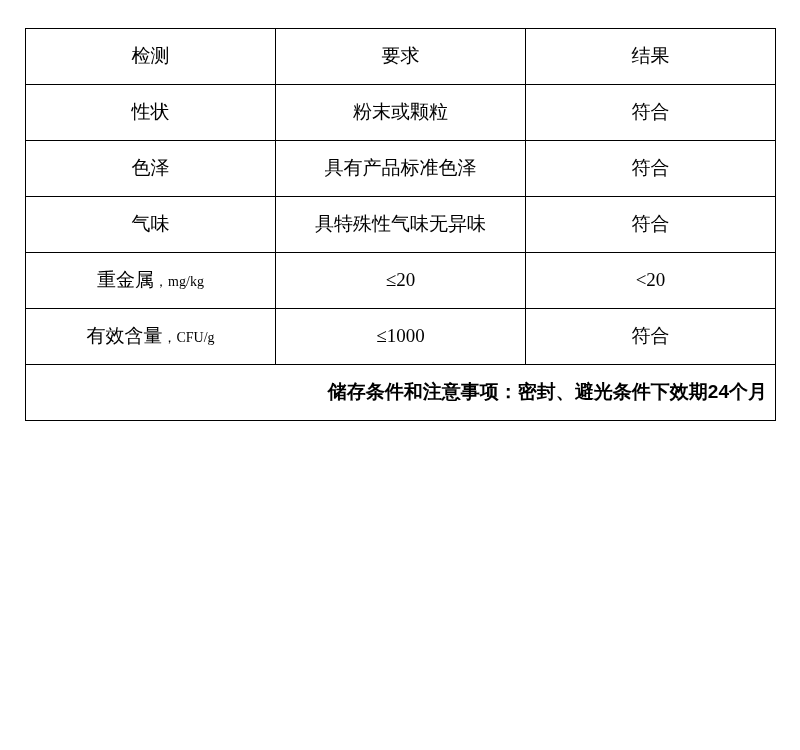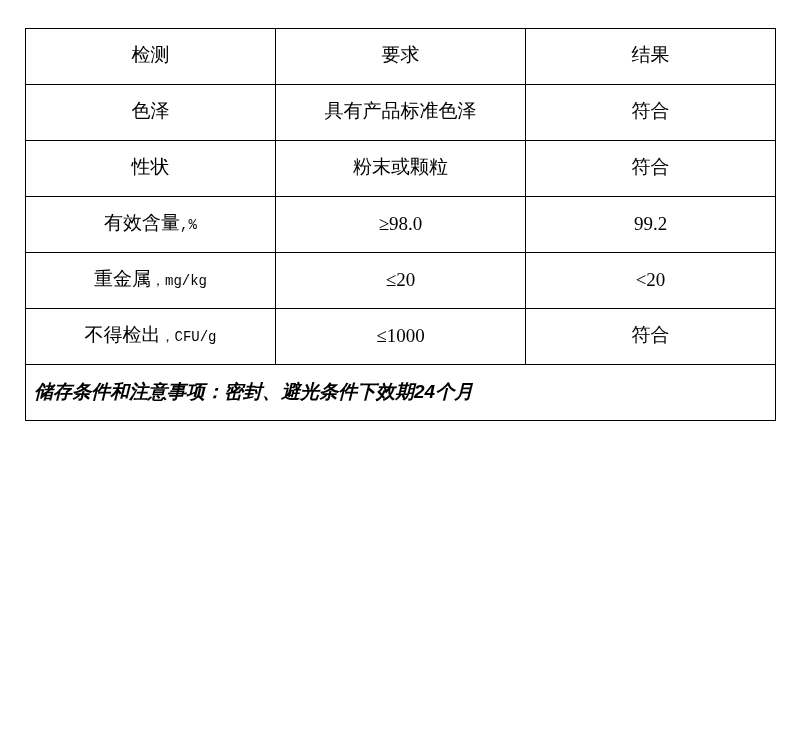--- a/index.html
+++ b/index.html
@@ -40,37 +40,35 @@
     padding: 0;
     height: 55px;
   }
   table.spec col.c1 { width: 250px; }
   table.spec col.c2 { width: 250px; }
   table.spec col.c3 { width: 250px; }
 
   .cell-inner {
     display: block;
     padding: 2px 4px;
-    font-family: Liberation Mono, monospace;
   }
   .unit {
     font-size: 14px;
   }
   .footer-row td {
     height: 42px;
     text-align: left;
     font-size: 16px;
     font-family: "Liberation Sans", "DejaVu Sans", sans-serif;
     font-weight: bold;
   }
   .footer-inner {
     display: block;
     padding: 2px 8px;
-    text-align: left;
-    font-style: italic;
+    text-align: right;
   }
   .num {
     font-family: "Liberation Serif", "DejaVu Serif", serif;
   }
 </style>
 </head>
 <body>
 
 <div class="page">
   <div class="table-wrap">
@@ -88,74 +86,74 @@
           <td>
               <span class="cell-inner">要求</span>
             </td>
           <td>
               <span class="cell-inner">结果</span>
             </td>
         </tr>
 
         <tr>
           <td>
+              <span class="cell-inner"><span>性状</span><span class="unit"></span></span>
+            </td>
+          <td>
+              <span class="cell-inner">粉末或颗粒</span>
+            </td>
+          <td>
+              <span class="cell-inner">符合</span>
+            </td>
+        </tr>
+
+        <tr>
+          <td>
               <span class="cell-inner"><span>色泽</span><span class="unit"></span></span>
             </td>
           <td>
               <span class="cell-inner">具有产品标准色泽</span>
             </td>
           <td>
               <span class="cell-inner">符合</span>
             </td>
         </tr>
 
         <tr>
           <td>
-              <span class="cell-inner"><span>性状</span><span class="unit"></span></span>
+              <span class="cell-inner"><span>气味</span><span class="unit"></span></span>
             </td>
           <td>
-              <span class="cell-inner">粉末或颗粒</span>
+              <span class="cell-inner">具特殊性气味无异味</span>
             </td>
           <td>
               <span class="cell-inner">符合</span>
             </td>
         </tr>
 
-
-        <tr>
-          <td>
-              <span class="cell-inner"><span>有效含量</span><span class="unit">,%</span></span>
-            </td>
-          <td>
-              <span class="cell-inner num">≥98.0</span>
-            </td>
-          <td>
-              <span class="cell-inner num">99.2</span>
-            </td>
-        </tr>
 
 
 
 
 
         <tr>
           <td>
               <span class="cell-inner"><span>重金属</span><span class="unit">，mg/kg</span></span>
             </td>
           <td>
               <span class="cell-inner num">≤20</span>
             </td>
           <td>
               <span class="cell-inner num">&lt;20</span>
             </td>
         </tr>
 
         <tr>
           <td>
-              <span class="cell-inner"><span>不得检出</span><span class="unit">，CFU/g</span></span>
+              <span class="cell-inner"><span>有效含量</span><span class="unit">，CFU/g</span></span>
             </td>
           <td>
               <span class="cell-inner num">≤1000</span>
             </td>
           <td>
               <span class="cell-inner">符合</span>
             </td>
         </tr>
 
 

